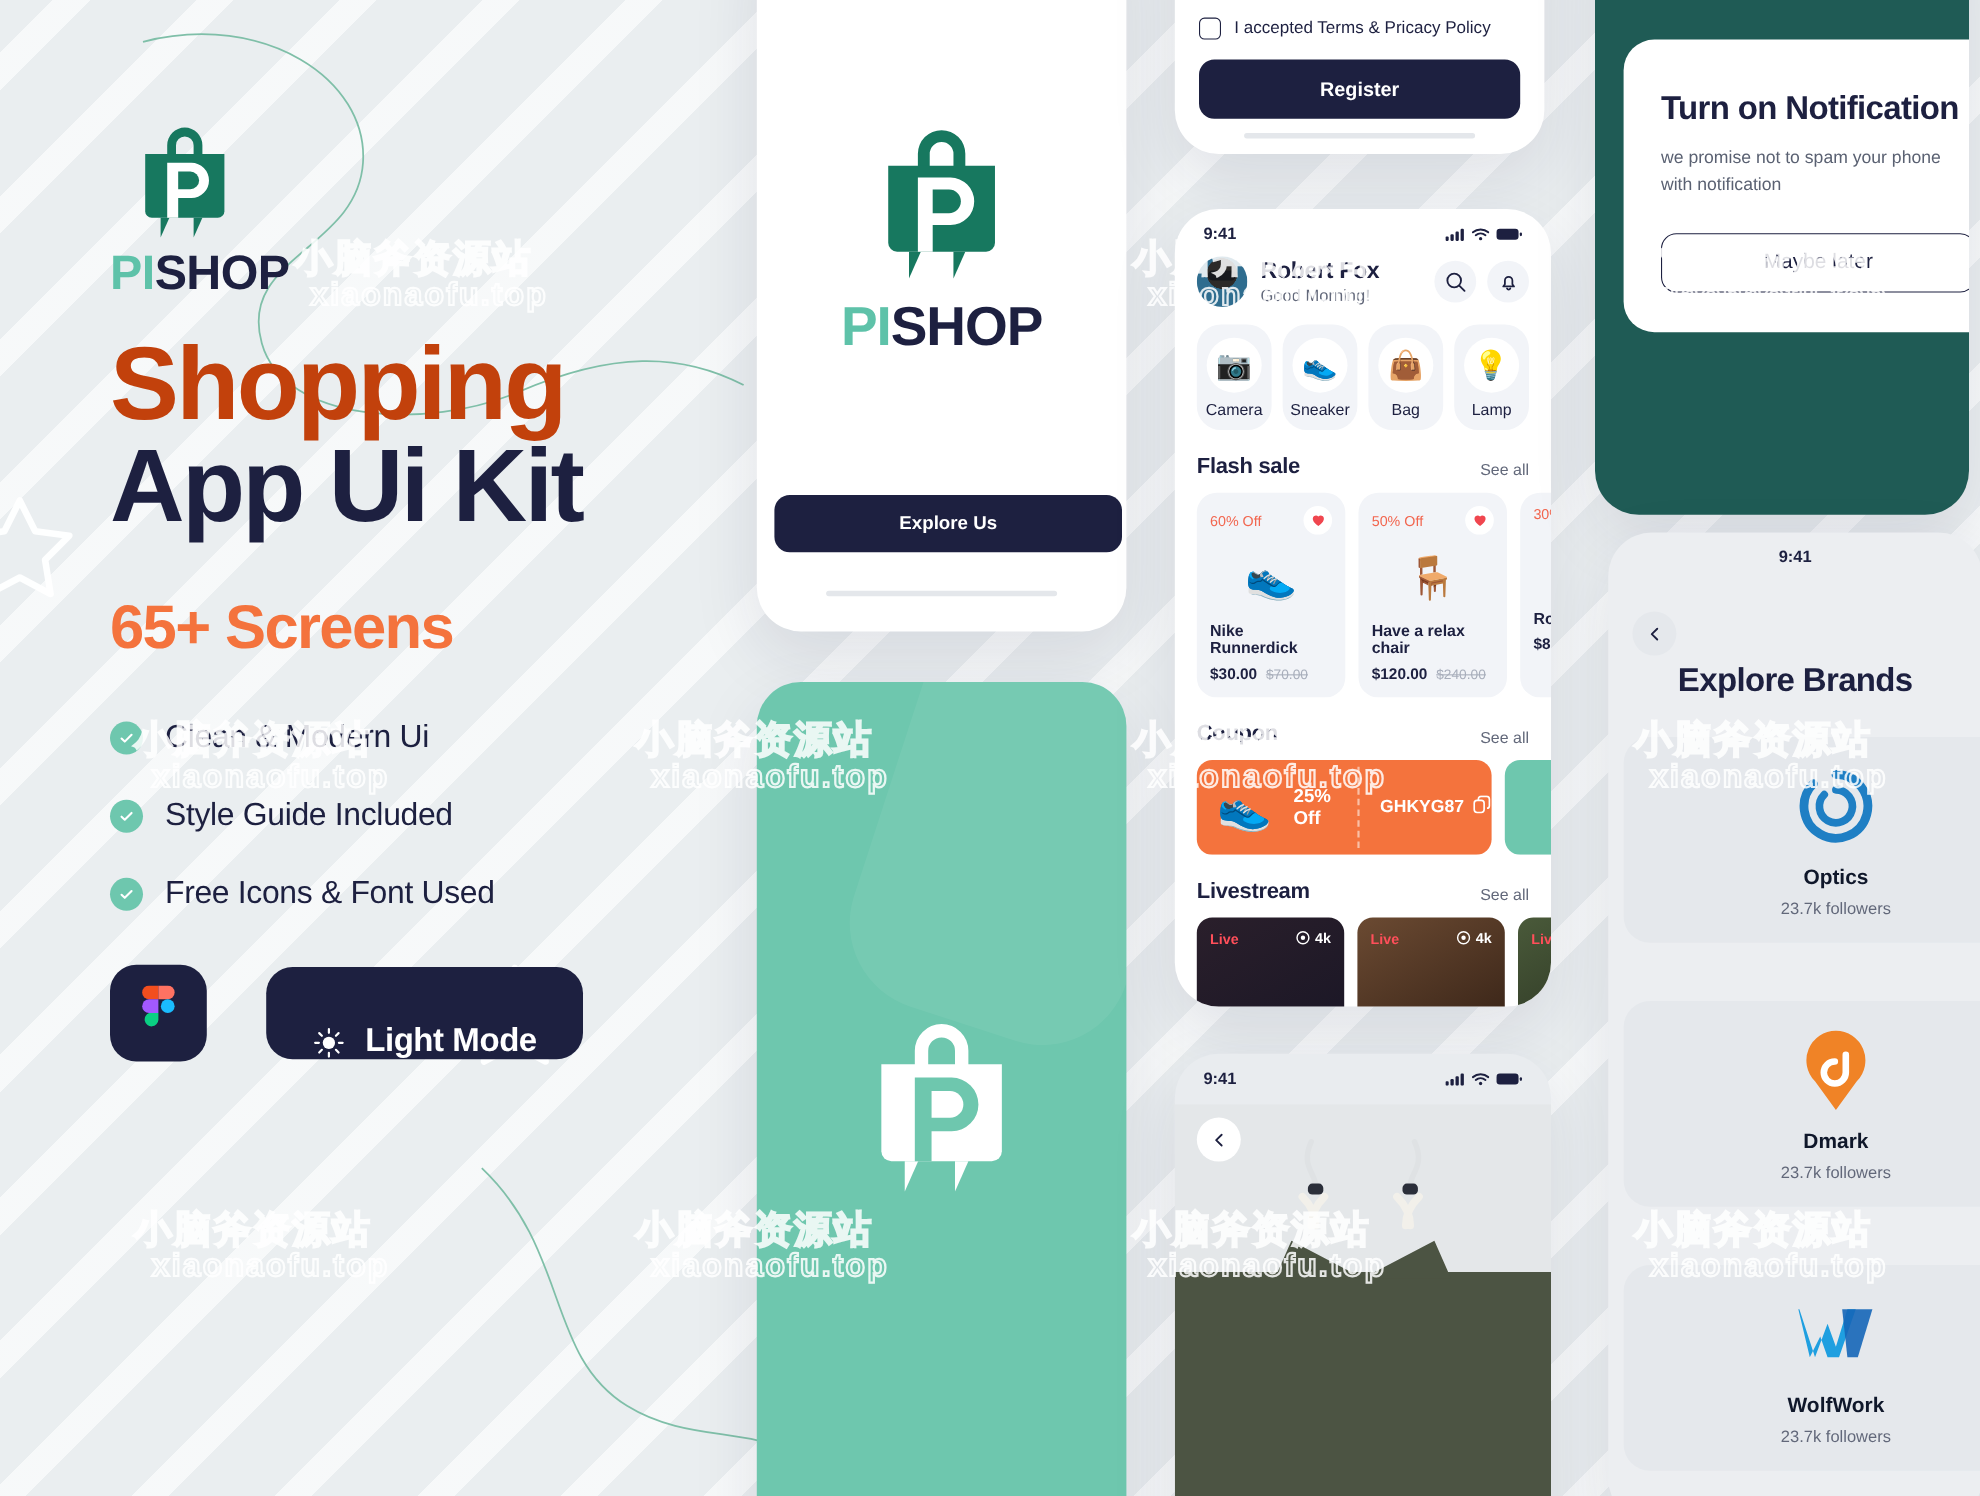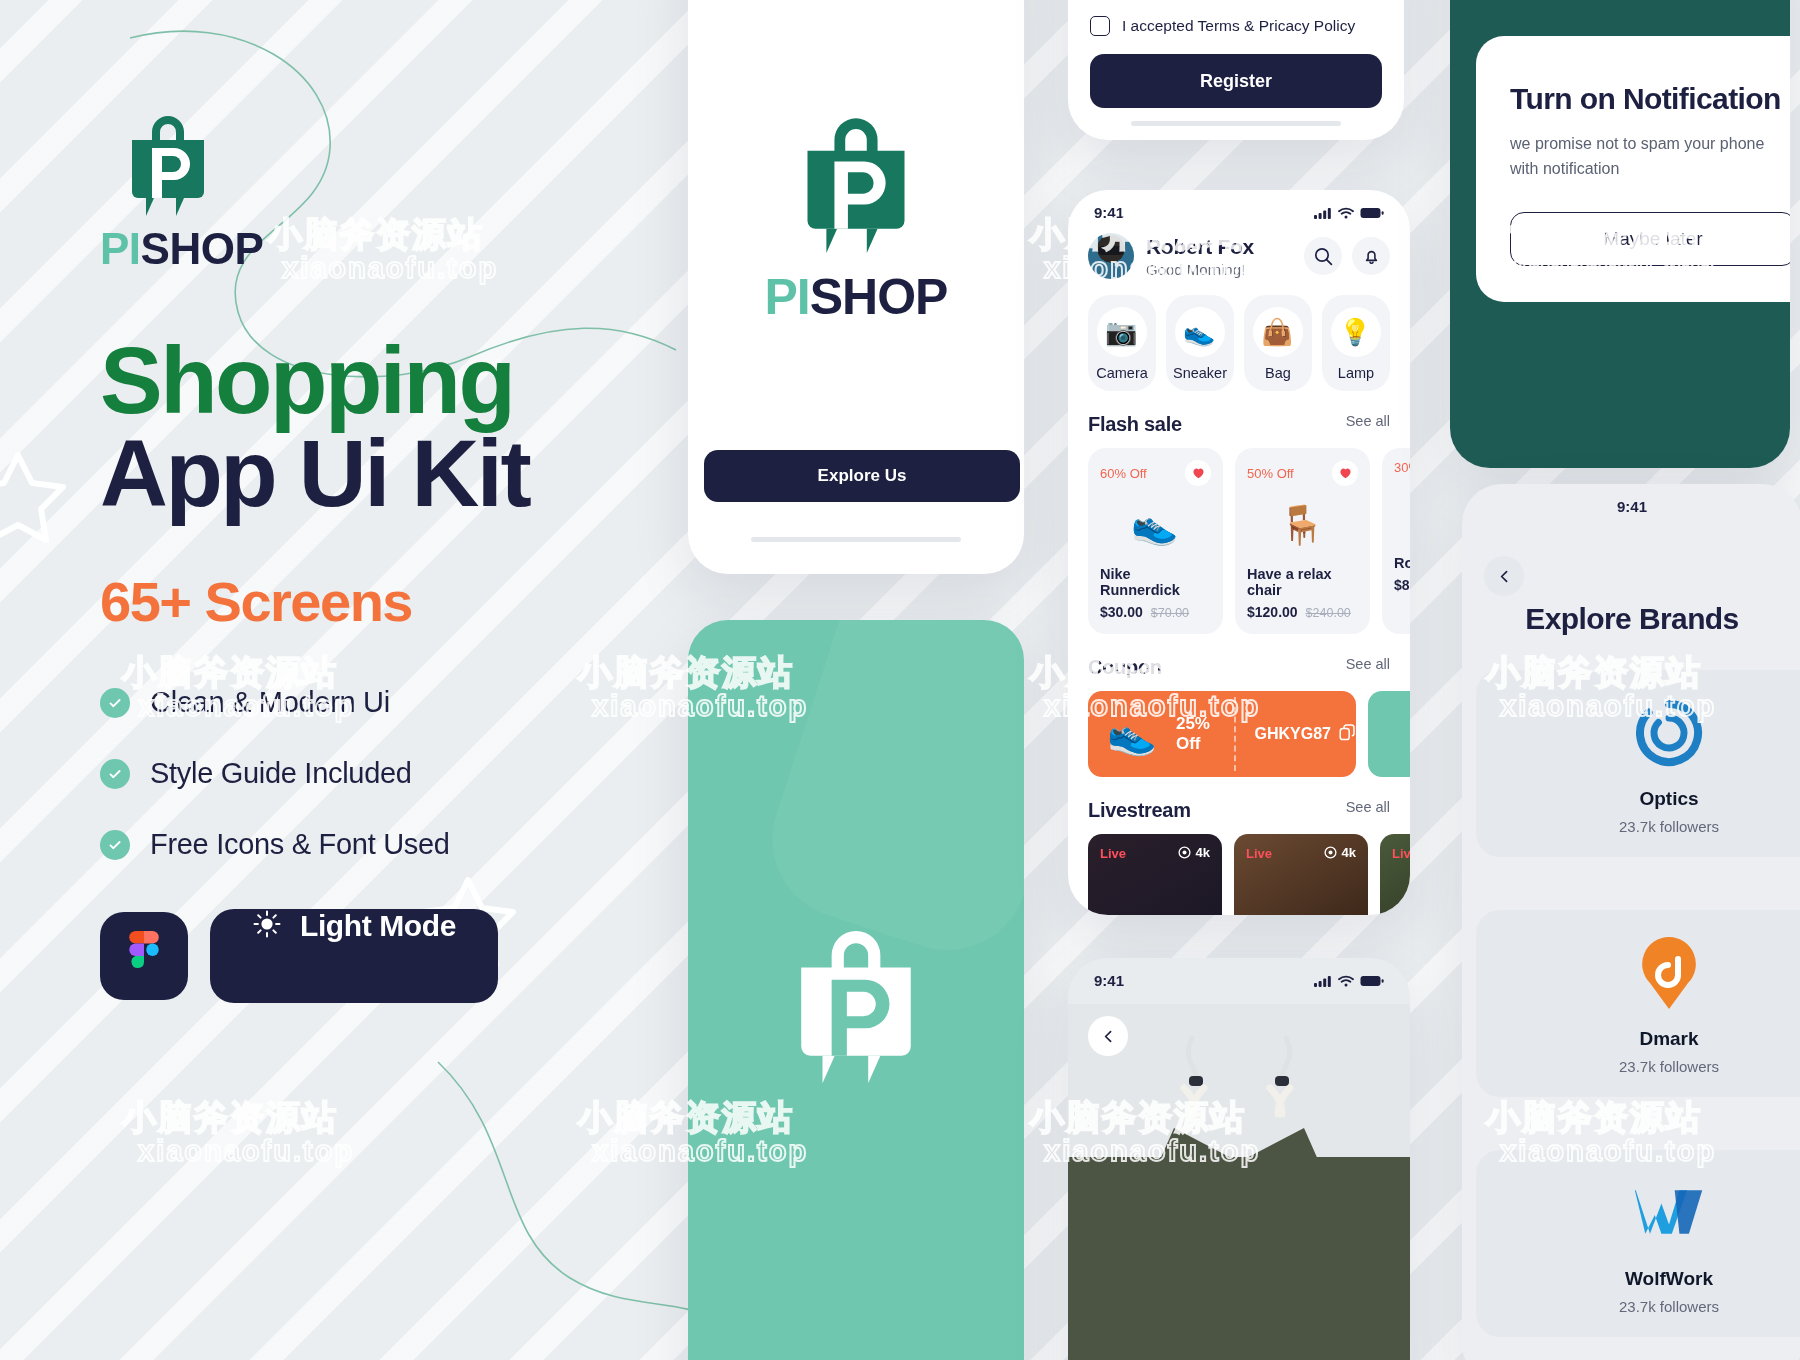--- a/index.html
+++ b/index.html
@@ -33,22 +33,22 @@
 
   
   .left-panel { position: absolute; left: 100px; top: 110px; width: 620px; }
   .logo-row { display:flex; flex-direction:column; align-items:flex-start; }
   .logo-mark { width: 92px; height: 108px; margin-left: 22px; }
   .logo-word { font-size: 44px; font-weight: 800; letter-spacing: -.5px; margin-top: 6px; }
   .logo-word .pi { color: #5ec2a9; }
   .logo-word .shop { color: #1d2040; }
 
   .headline-1 {
-    font-size: 94px; font-weight: 800; color: #15803d;
-    line-height: 1.05; letter-spacing: -2.5px; margin-top: 58px;
+    font-size: 94px; font-weight: 800; color: #c2410c;
+    line-height: 1.05; letter-spacing: -2.5px; margin-top: 26px;
   }
   .headline-2 {
     font-size: 94px; font-weight: 800; color: #1d2040;
     line-height: 1.05; letter-spacing: -2.5px; margin-top: -6px;
   }
   .screens-count {
     font-size: 56px; font-weight: 800; color: #f4733d;
     letter-spacing: -1.5px; margin-top: 46px;
   }
   .feature-list { margin-top: 52px; }
@@ -60,22 +60,22 @@
   }
   .check-badge svg { display:block; }
   .feature-label { font-size: 29px; color: #1d2040; letter-spacing: -.3px; }
 
   .btn-row { display:flex; align-items:center; gap: 22px; margin-top: 48px; }
   .figma-btn {
     width: 88px; height: 88px; border-radius: 24px; background: #1d2040;
     display:flex; align-items:center; justify-content:center; cursor:pointer;
   }
   .light-btn {
-    height: 94px; border-radius: 24px; background: #1d2040; color:#fff;
-    display:flex; align-items:flex-start; gap: 18px; padding: 0 42px; cursor:pointer;
+    height: 84px; border-radius: 24px; background: #1d2040; color:#fff;
+    display:flex; align-items:flex-end; gap: 18px; padding: 0 42px; cursor:pointer;margin-left:32px;
   }
   .light-btn-label { font-size: 30px; font-weight: 700; letter-spacing: -.4px; }
 
   
   .phone { position: absolute; background: #fff; overflow: hidden; }
   .shadow-lg { box-shadow: 0 22px 60px rgba(29,32,64,.10); }
 
   
   #phone-splash {
     left: 688px; top: -78px; width: 336px; height: 652px;
@@ -159,21 +159,21 @@
     flex:1; background:#f2f4f8; border-radius: 22px; padding: 12px 0 10px;
     display:flex; flex-direction:column; align-items:center; gap: 8px; cursor:pointer;
   }
   .cat-circle {
     width: 50px; height: 50px; border-radius:50%; background:#fff;
     display:flex; align-items:center; justify-content:center; font-size: 26px;
   }
   .cat-label { font-size: 14.5px; color:#1d2040; }
 
   .sec-head {
-    display:flex; align-items:flex-start; justify-content:space-between;
+    display:flex; align-items:flex-end; justify-content:space-between;
     padding: 22px 20px 0;
   }
   .sec-title { font-size: 20px; font-weight: 700; color:#1d2040; letter-spacing:-.3px; }
   .sec-link { font-size: 14.5px; color:#62687a; cursor:pointer; }
 
   .hscroll { display:flex; gap: 12px; padding: 12px 0 0 20px; overflow:hidden; }
   .prod-card {
     flex: 0 0 auto; width: 135px; background:#f2f4f8; border-radius: 18px;
     padding: 12px 12px 14px; cursor:pointer;
   }

